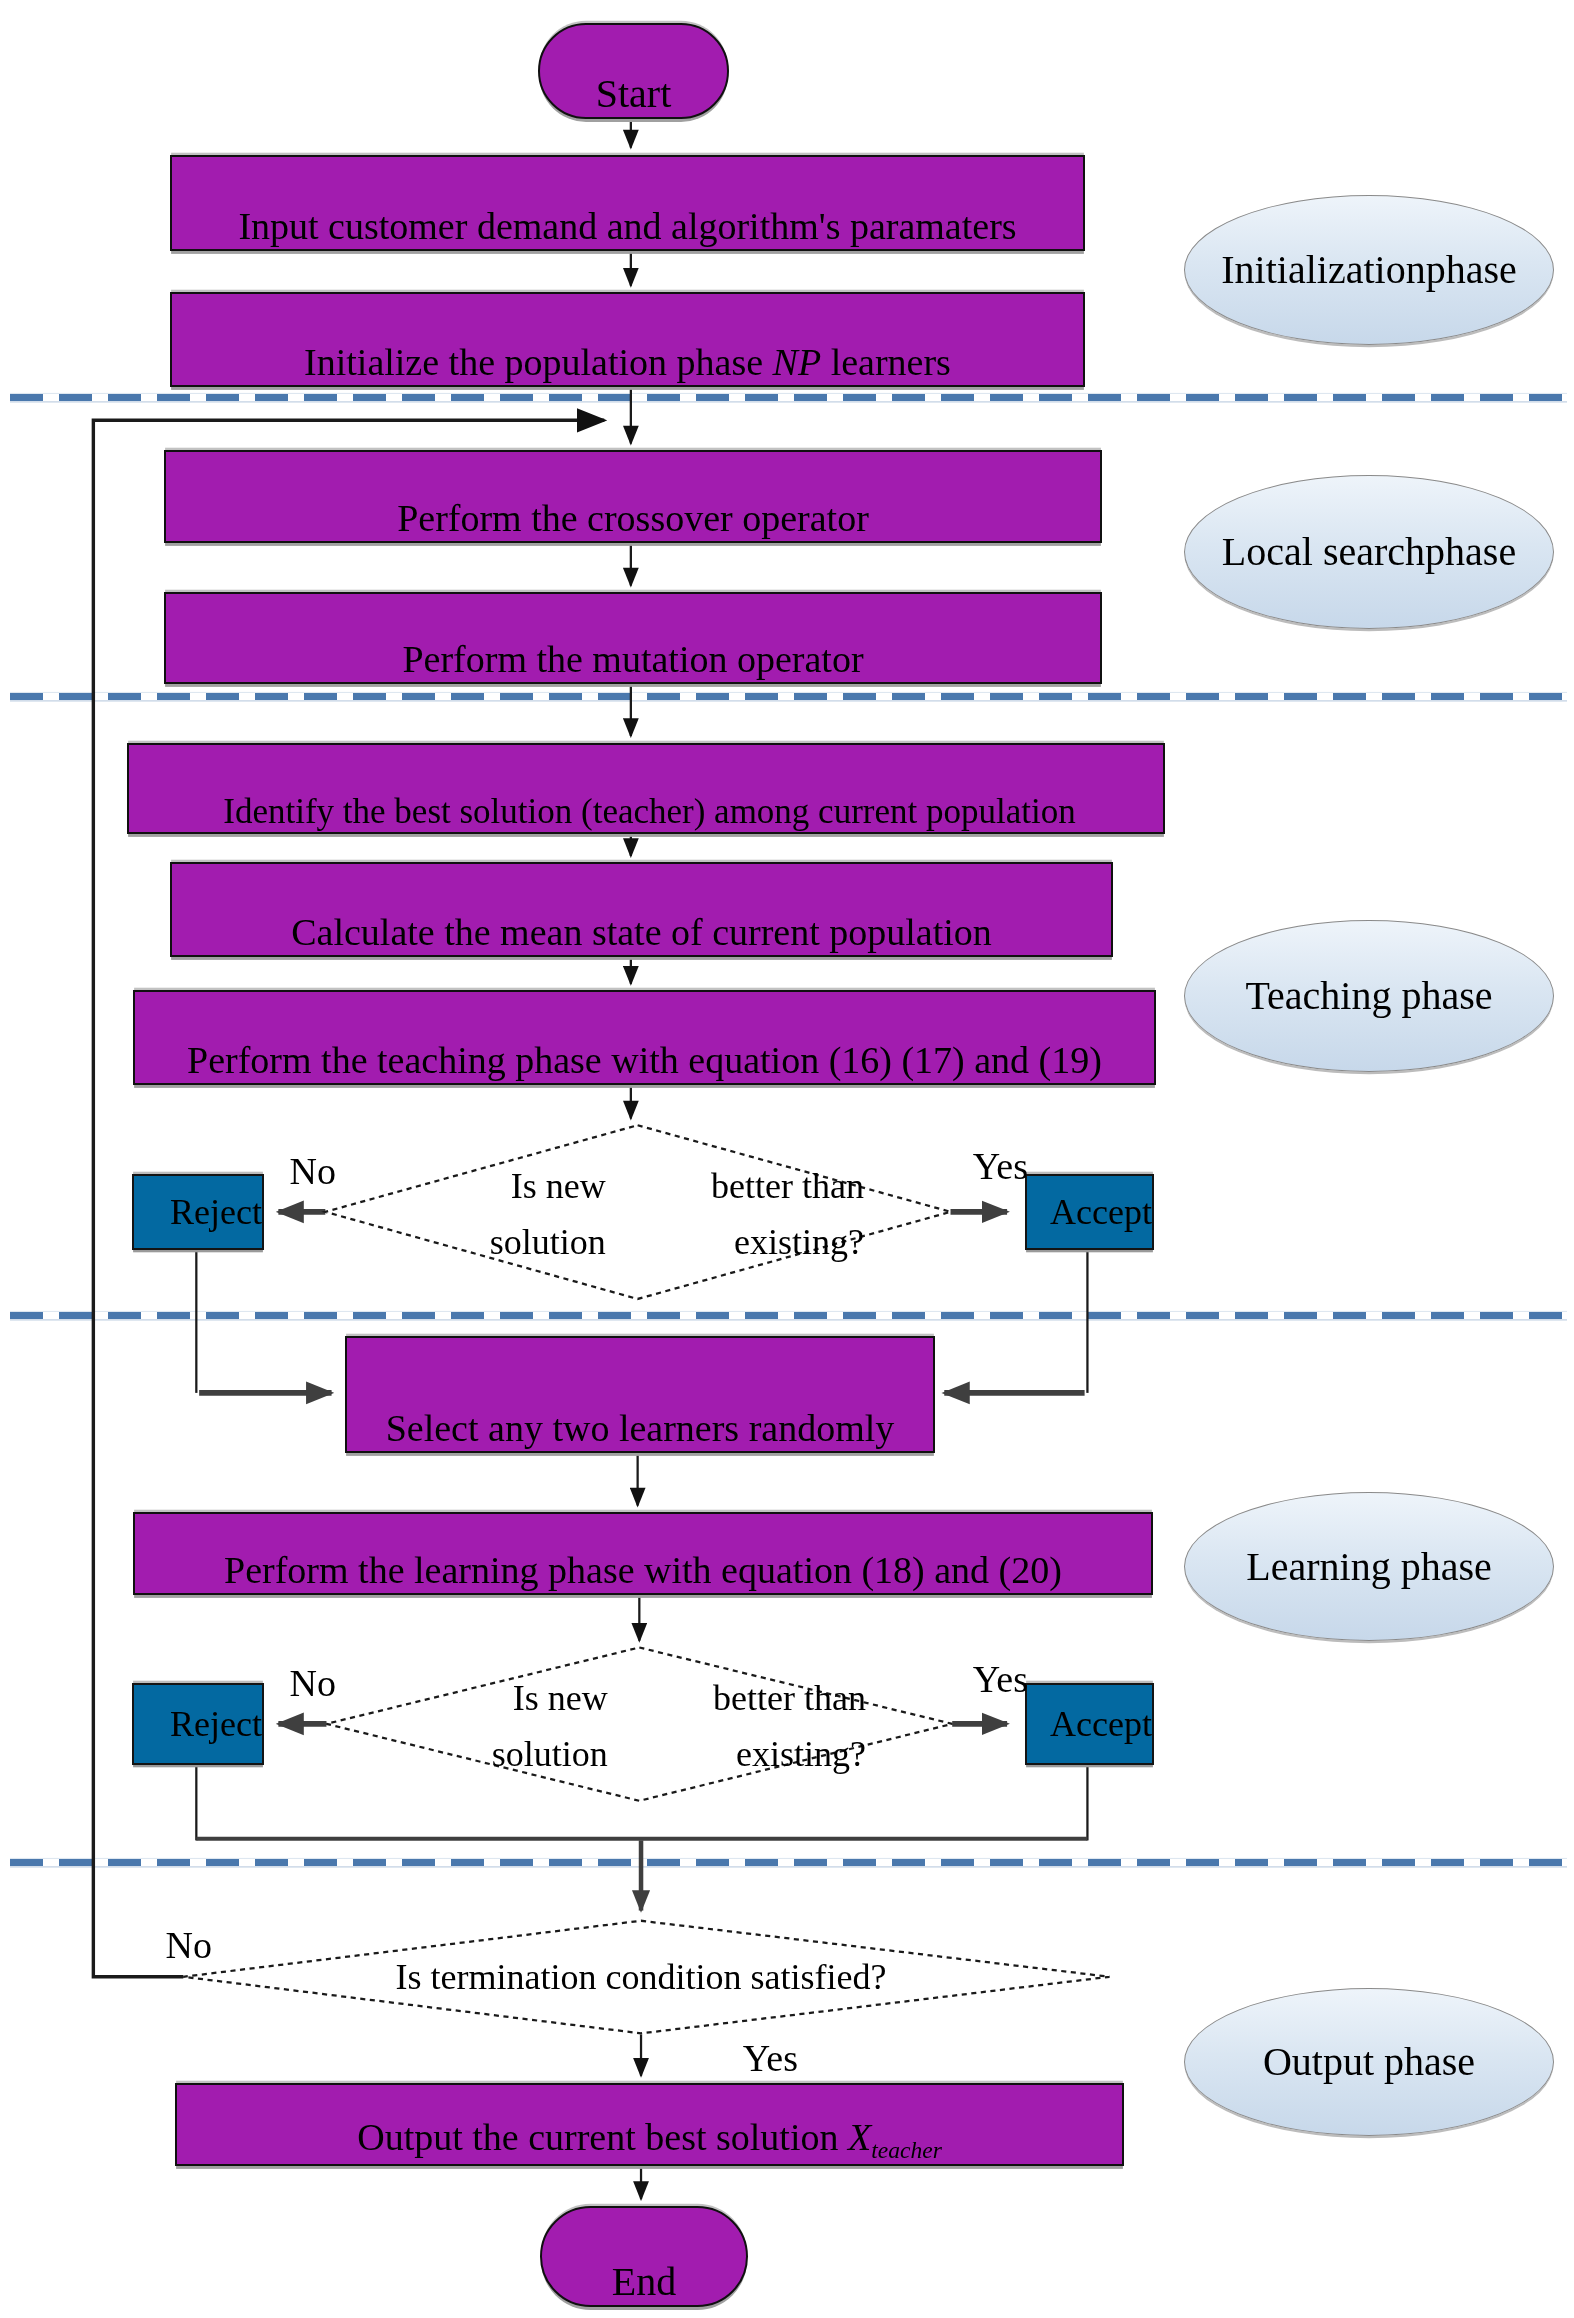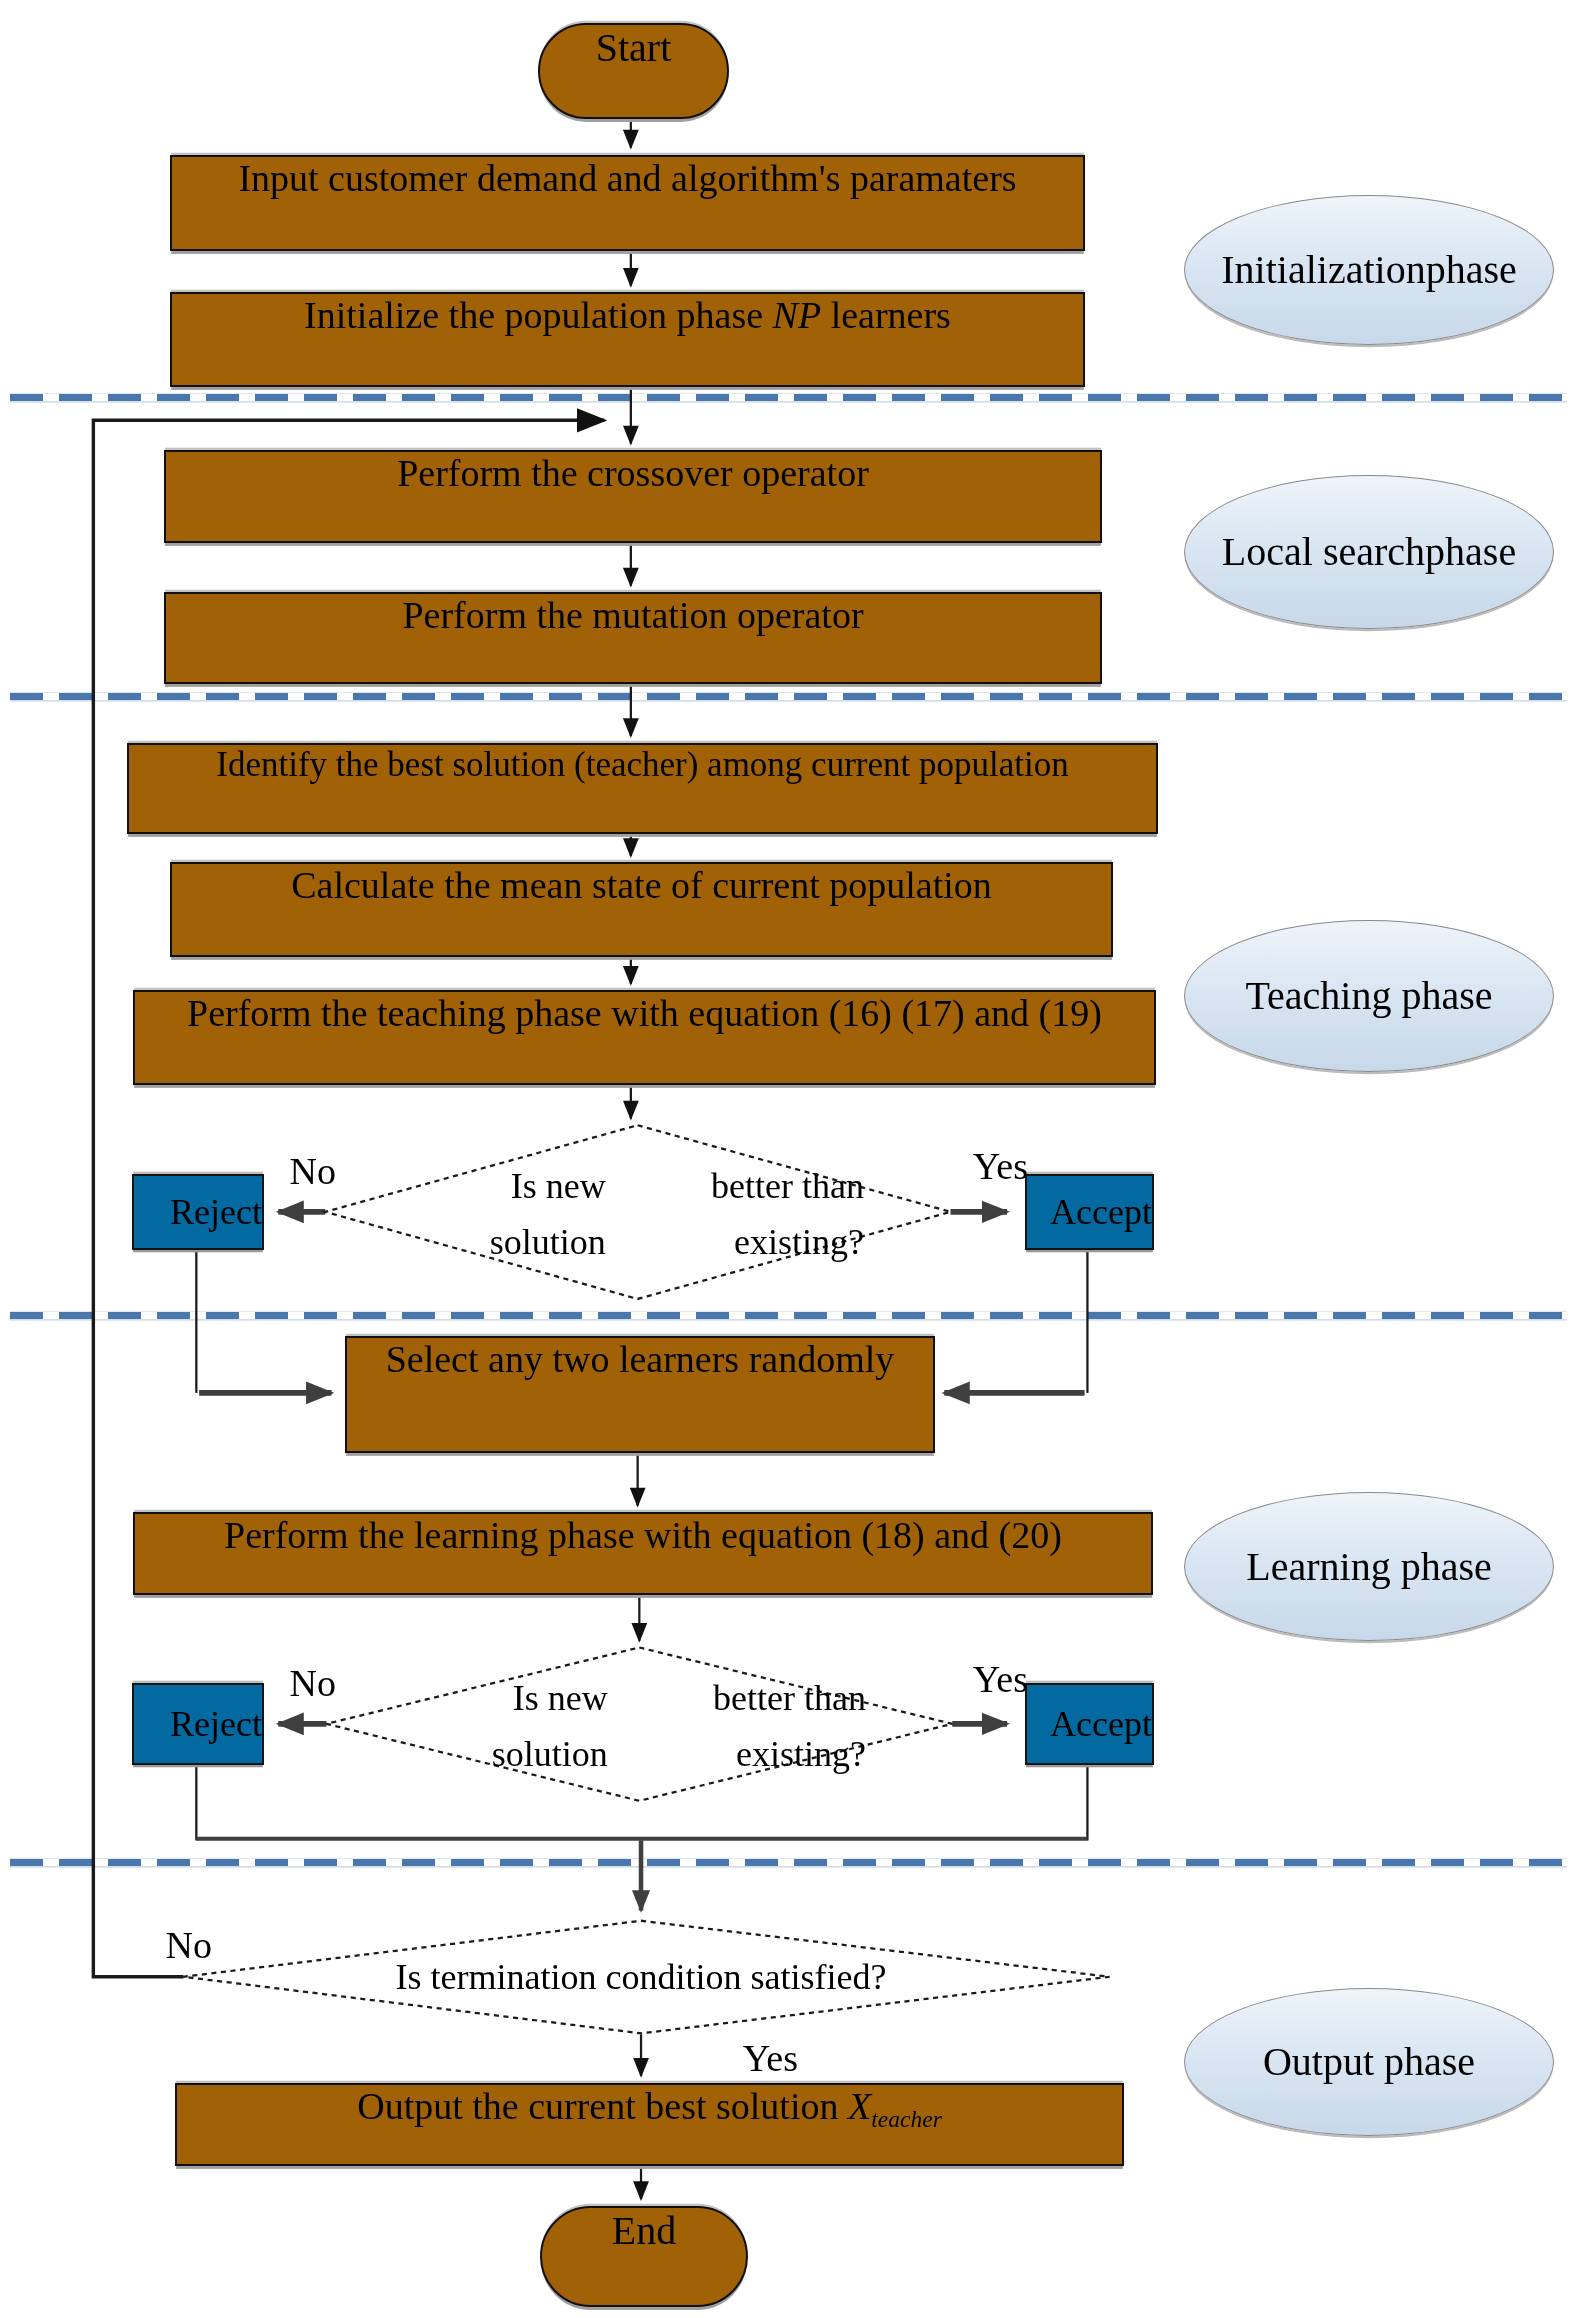--- a/index.html
+++ b/index.html
@@ -7,26 +7,26 @@
     position:relative;width:1574px;height:2319px;background:#ffffff;overflow:hidden;
     font-family:"Liberation Serif","DejaVu Serif",serif;color:#000;
   }
   .sep{
     position:absolute;left:10.2px;width:1557px;height:7.4px;z-index:0;
     background:repeating-linear-gradient(90deg,#4a78ad 0 33px,rgba(0,0,0,0) 33px 49px);
     box-shadow:0 1.7px 0 rgba(74,120,173,0.25), 0 -1.1px 0 rgba(74,120,173,0.18);
   }
   svg.wires{position:absolute;left:0;top:0;z-index:1;}
   .box{
-    position:absolute;z-index:2;background:#a16207;border:2.3px solid #101010;
-    display:flex;align-items:flex-start;justify-content:center;text-align:center;
+    position:absolute;z-index:2;background:#a21caf;border:2.3px solid #101010;
+    display:flex;align-items:flex-end;justify-content:center;text-align:center;
     font-size:38px;line-height:1.15;white-space:pre-wrap;
     box-shadow:0 4px 0 -1.1px #a0a0a0, 0 -3.4px 0 -1.1px #c2c2c2;
   }
-  .box.smalltext{font-size:35px;}
+  .box.smalltext{font-size:35px;padding-left:7px;}
   .term{border-radius:51px;font-size:40px;}
   .mini{
     position:absolute;z-index:2;background:#0369a1;border:2.3px solid #141414;
     display:flex;align-items:center;justify-content:flex-end;font-size:36px;
     box-shadow:0 3.4px 0 -1.1px #9a9a9a, 0 -3.4px 0 -1.1px #bdbdbd;
   }
   .ellipse{
     position:absolute;z-index:2;border-radius:50%;
     background:linear-gradient(180deg,#eef4fa 0%,#dae6f2 45%,#c7d8ea 100%);
     border:1.7px solid #8a8a8a;

